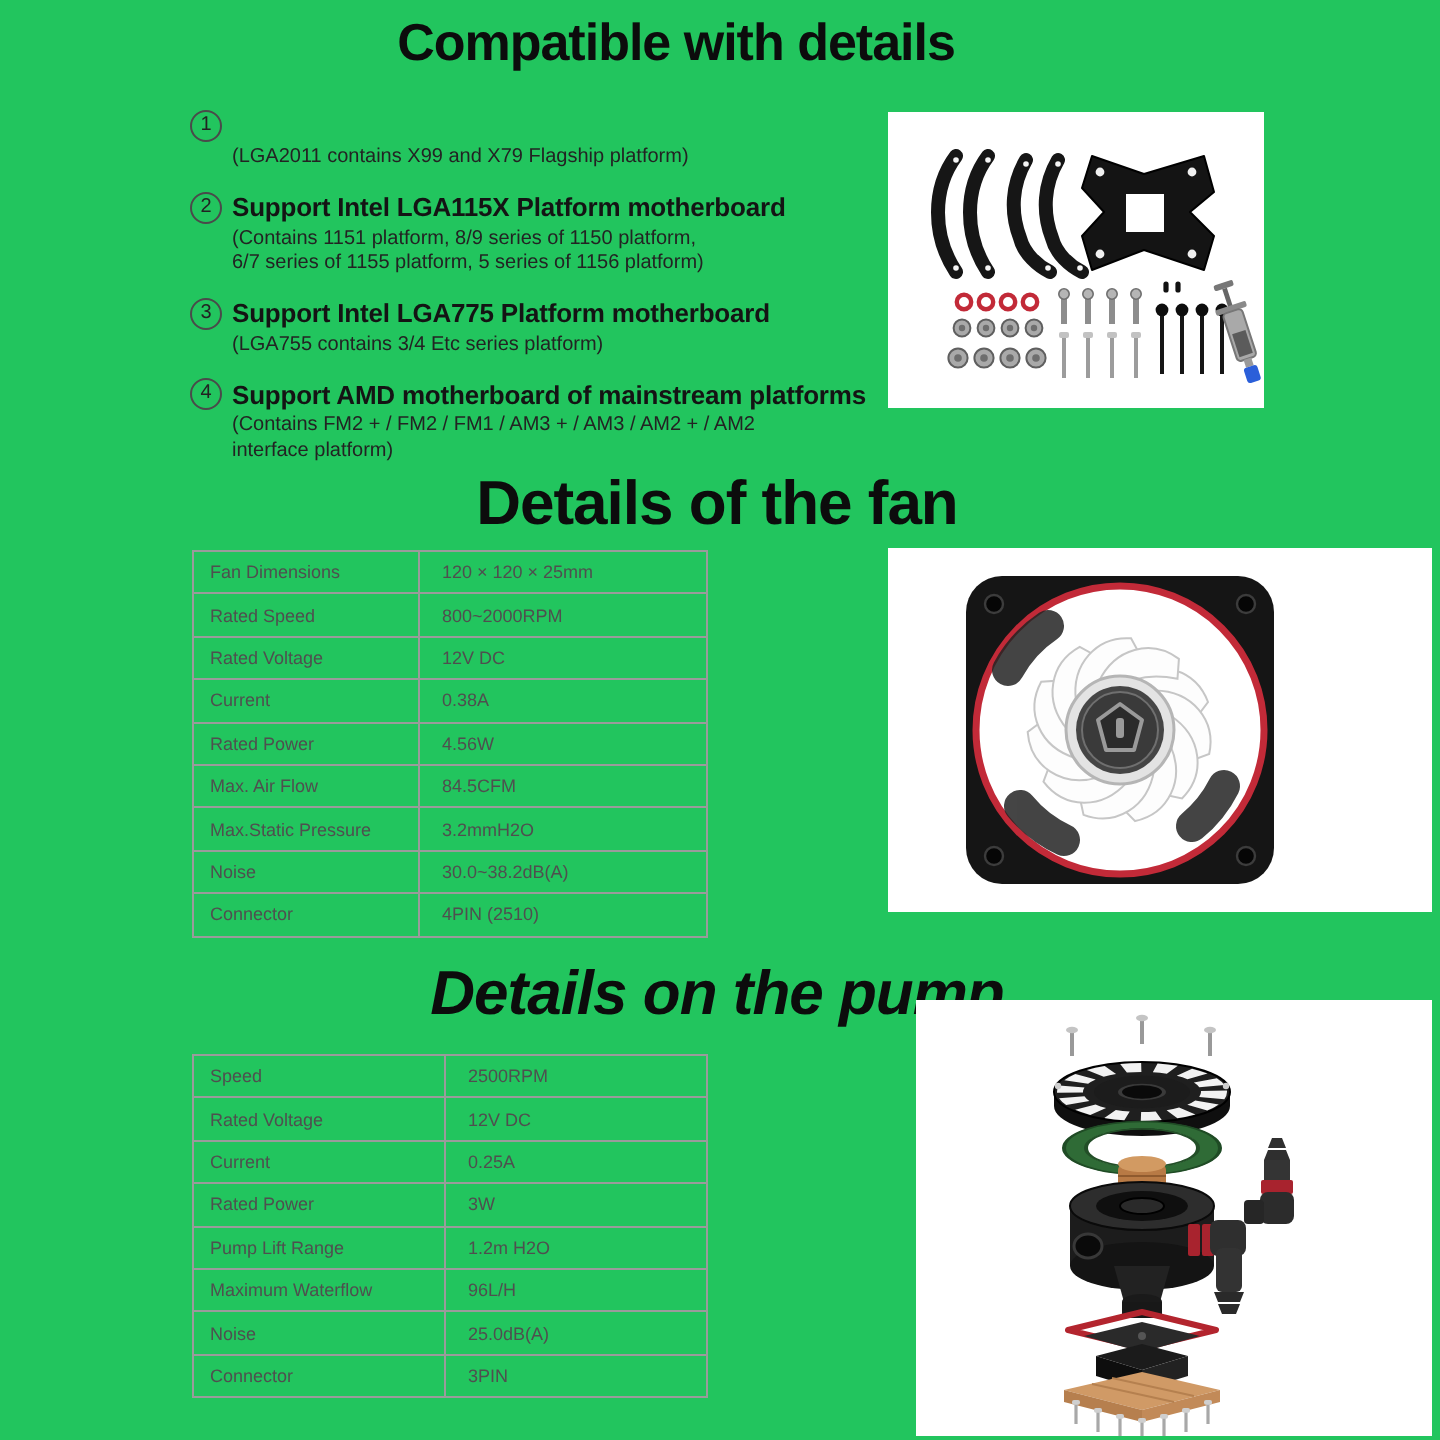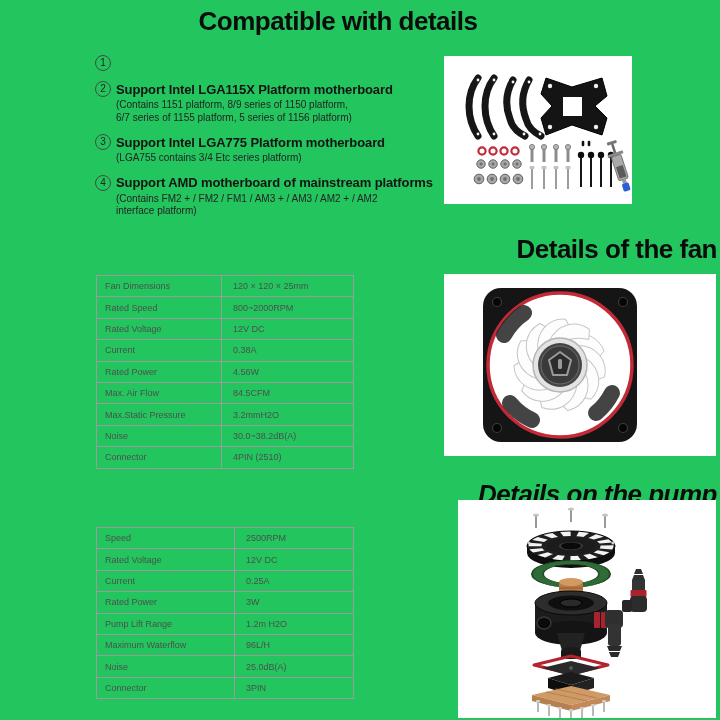--- a/index.html
+++ b/index.html
@@ -11,41 +11,41 @@
   }
   .placard{ position:absolute; background:#ffffff; }
 
   
   .h1{
     position:absolute; top:6px; left:0; width:676px;
     text-align:center; font-size:26px; font-weight:bold; letter-spacing:-0.5px; color:#0c0c0c;
   }
   .h2{
     position:absolute; left:0; width:717px;
-    text-align:right; font-size:26px; font-weight:bold; letter-spacing:-0.5px; color:#0c0c0c;
+    text-align:center; font-size:31px; font-weight:bold; letter-spacing:-0.5px; color:#0c0c0c;
   }
   .h2.fan{ top:234px; }
   .h2.pump{ top:479px;font-style:italic; }
 
   
   .compat{ position:absolute; left:95px; top:55px; width:355px; }
   .compat-item{ margin-bottom:10px; }
   .compat-head{ display:flex; align-items:center; height:16px; }
   .num-circle{
     flex:0 0 auto; width:14px; height:14px; margin-right:5px;
     border:1px solid #4a4a4a; border-radius:50%;
     font-size:10px; line-height:14px; text-align:center; color:#222;
   }
   .compat-heading{ font-size:13px; font-weight:bold; color:#141414; letter-spacing:-0.1px; white-space:nowrap; }
   .compat-details{ margin-left:21px; margin-top:2px; font-size:10px; line-height:12.5px; color:#232323; }
 
   
   table.spec{ position:absolute; border-collapse:collapse; width:258px; table-layout:fixed; }
   table.spec td{
-    border:1px solid #9b9b9b; height:20.4px; padding:0 20px 0 8px;
+    border:1px solid #9b9b9b; height:20.4px; padding:0 8px 0 8px;
     font-size:9px; color:#4f4f4f; vertical-align:middle; white-space:nowrap; overflow:hidden;
   }
   table.spec td.val{ padding-left:11px; }
   #fan-table{ left:96px; top:275px; }
   #fan-table td.lbl{ width:96px; }
   #pump-table{ left:96px; top:527px; }
   #pump-table td.lbl{ width:109px; }
 
   
   #kit-placard{ left:444px; top:56px; width:188px; height:148px; }
@@ -58,20 +58,23 @@
 <body>
 
 <div class="page">
 
   <div class="h1">Compatible with details</div>
 
   <div class="compat">
     <div class="compat-item">
       <div class="compat-head">
         <span class="num-circle">1</span>
+      </div>
+      <div class="compat-details">
+        <div>(LGA2011 contains X99 and X79 Flagship platform)</div>
       </div>
     </div>
     <div class="compat-item">
       <div class="compat-head">
         <span class="num-circle">2</span>
         <span class="compat-heading">Support Intel LGA115X Platform motherboard</span>
       </div>
       <div class="compat-details">
         <div>(Contains 1151 platform, 8/9 series of 1150 platform,</div>
         <div>6/7 series of 1155 platform, 5 series of 1156 platform)</div>

